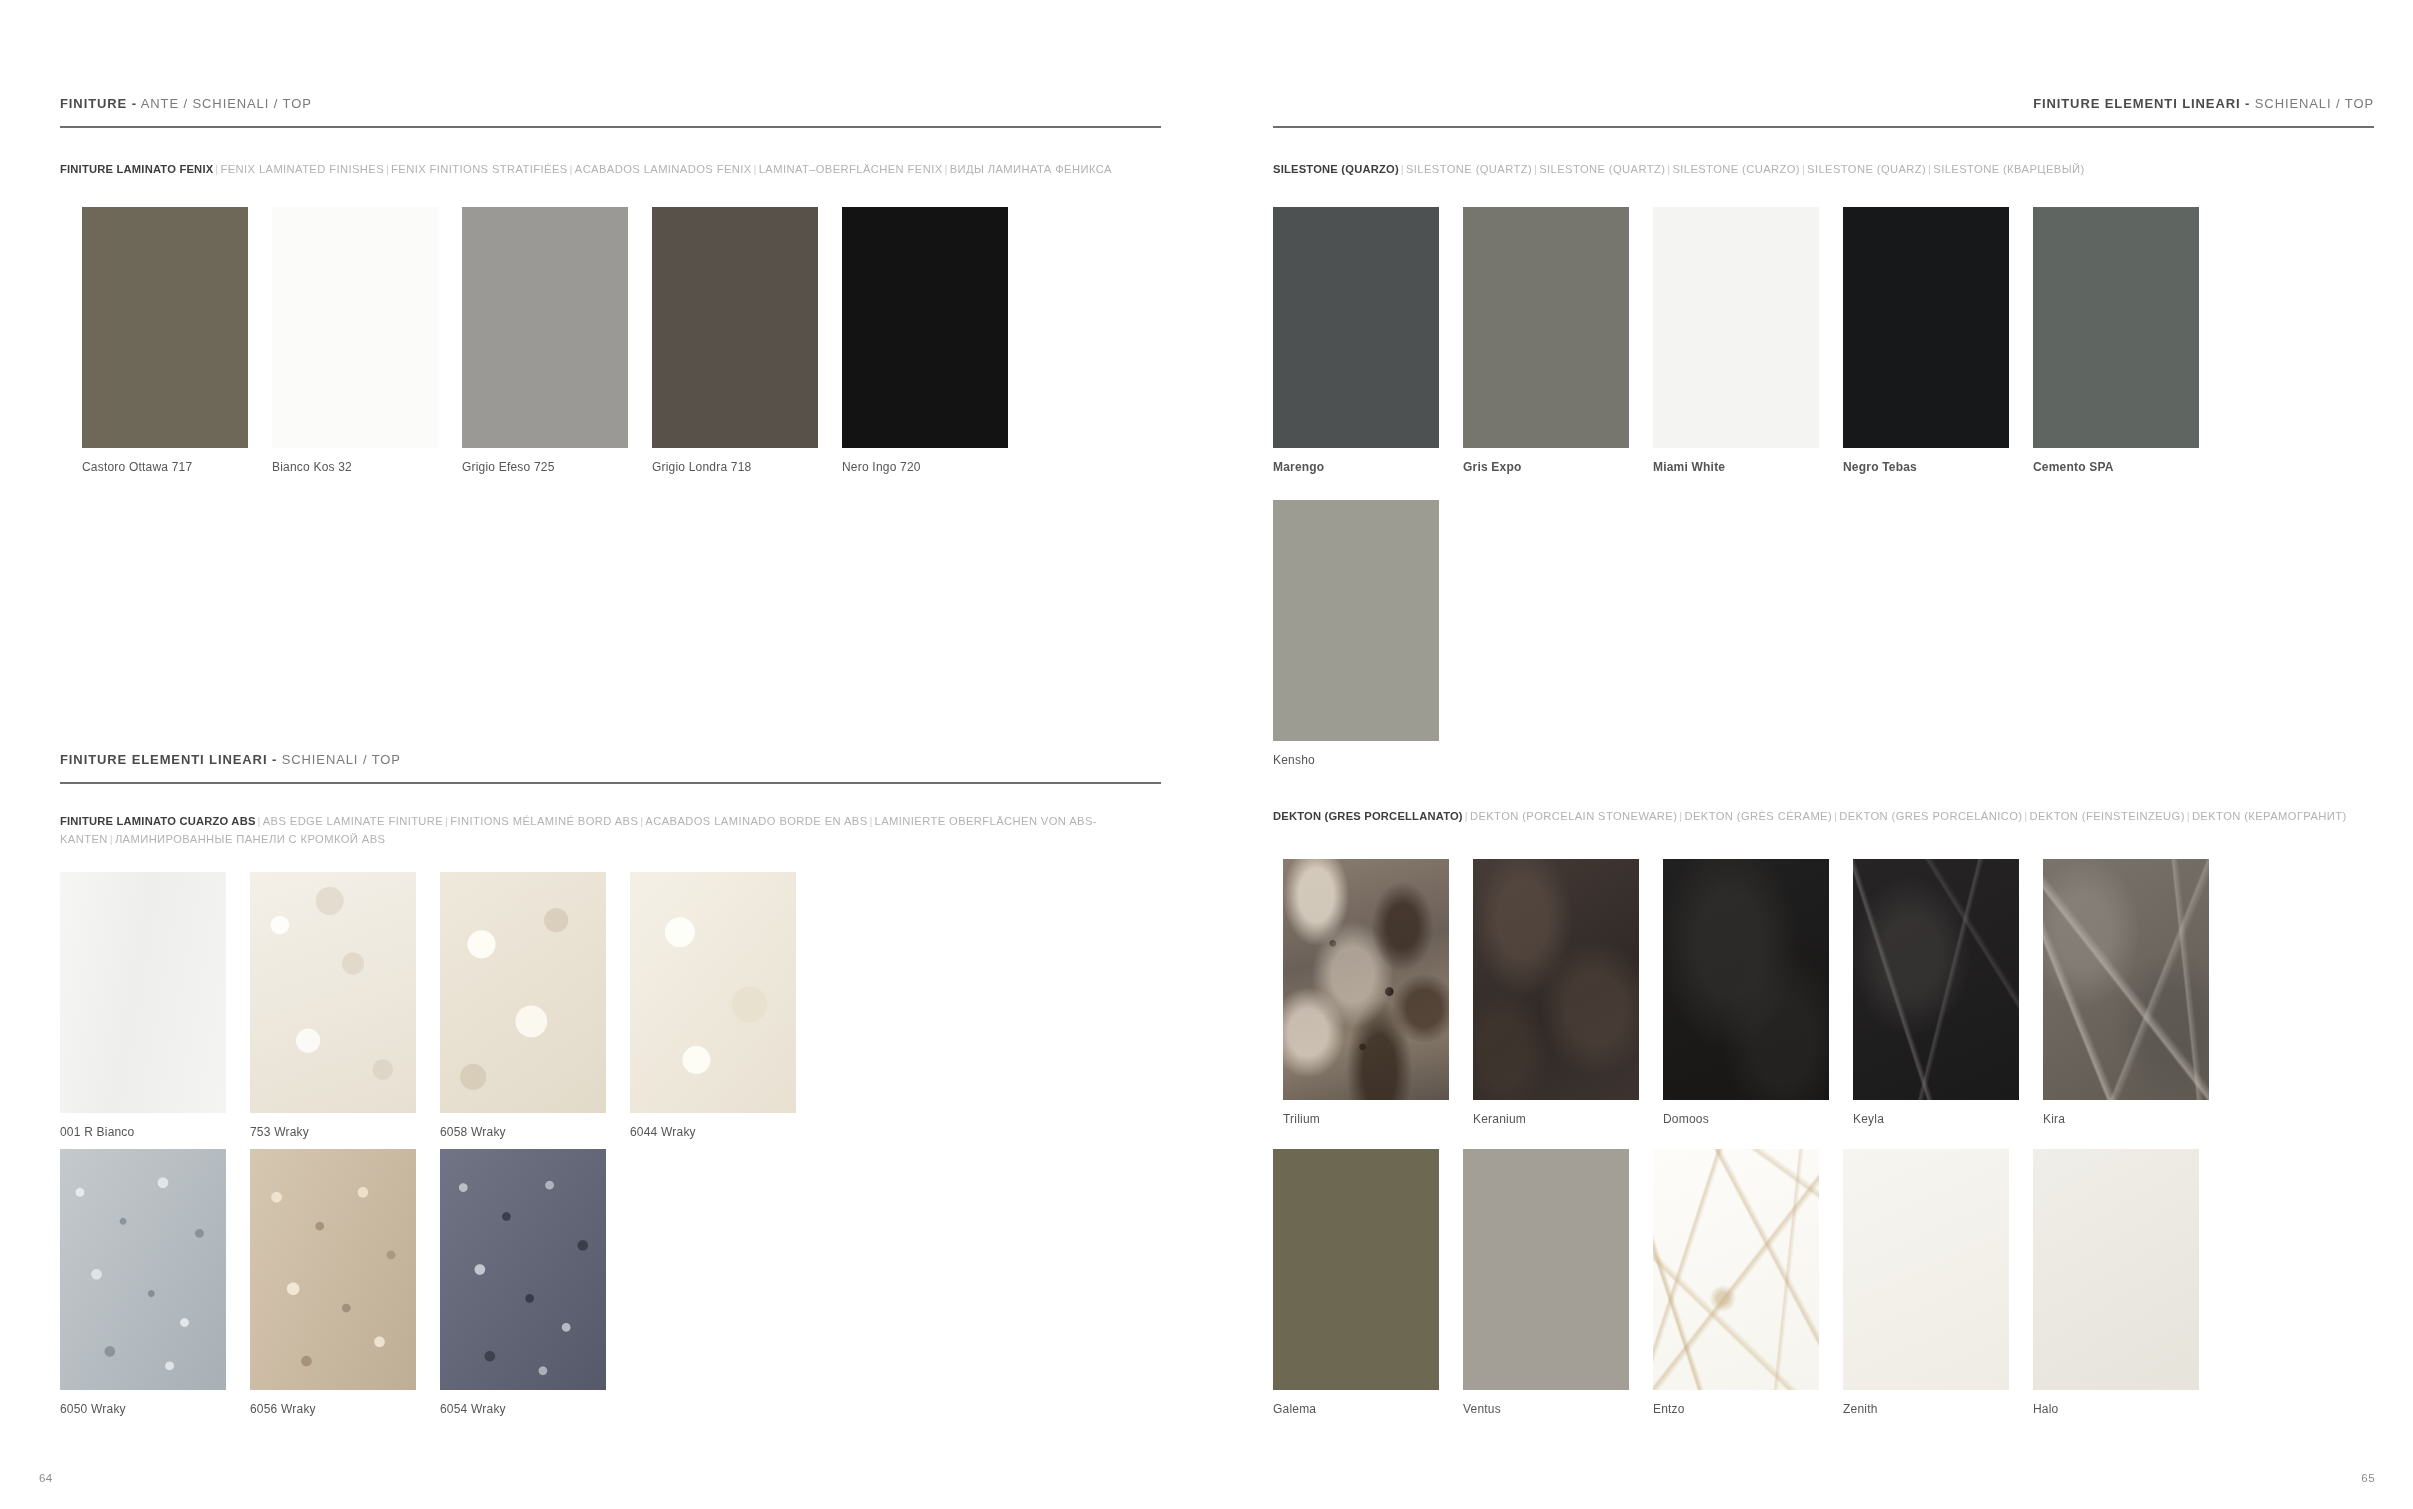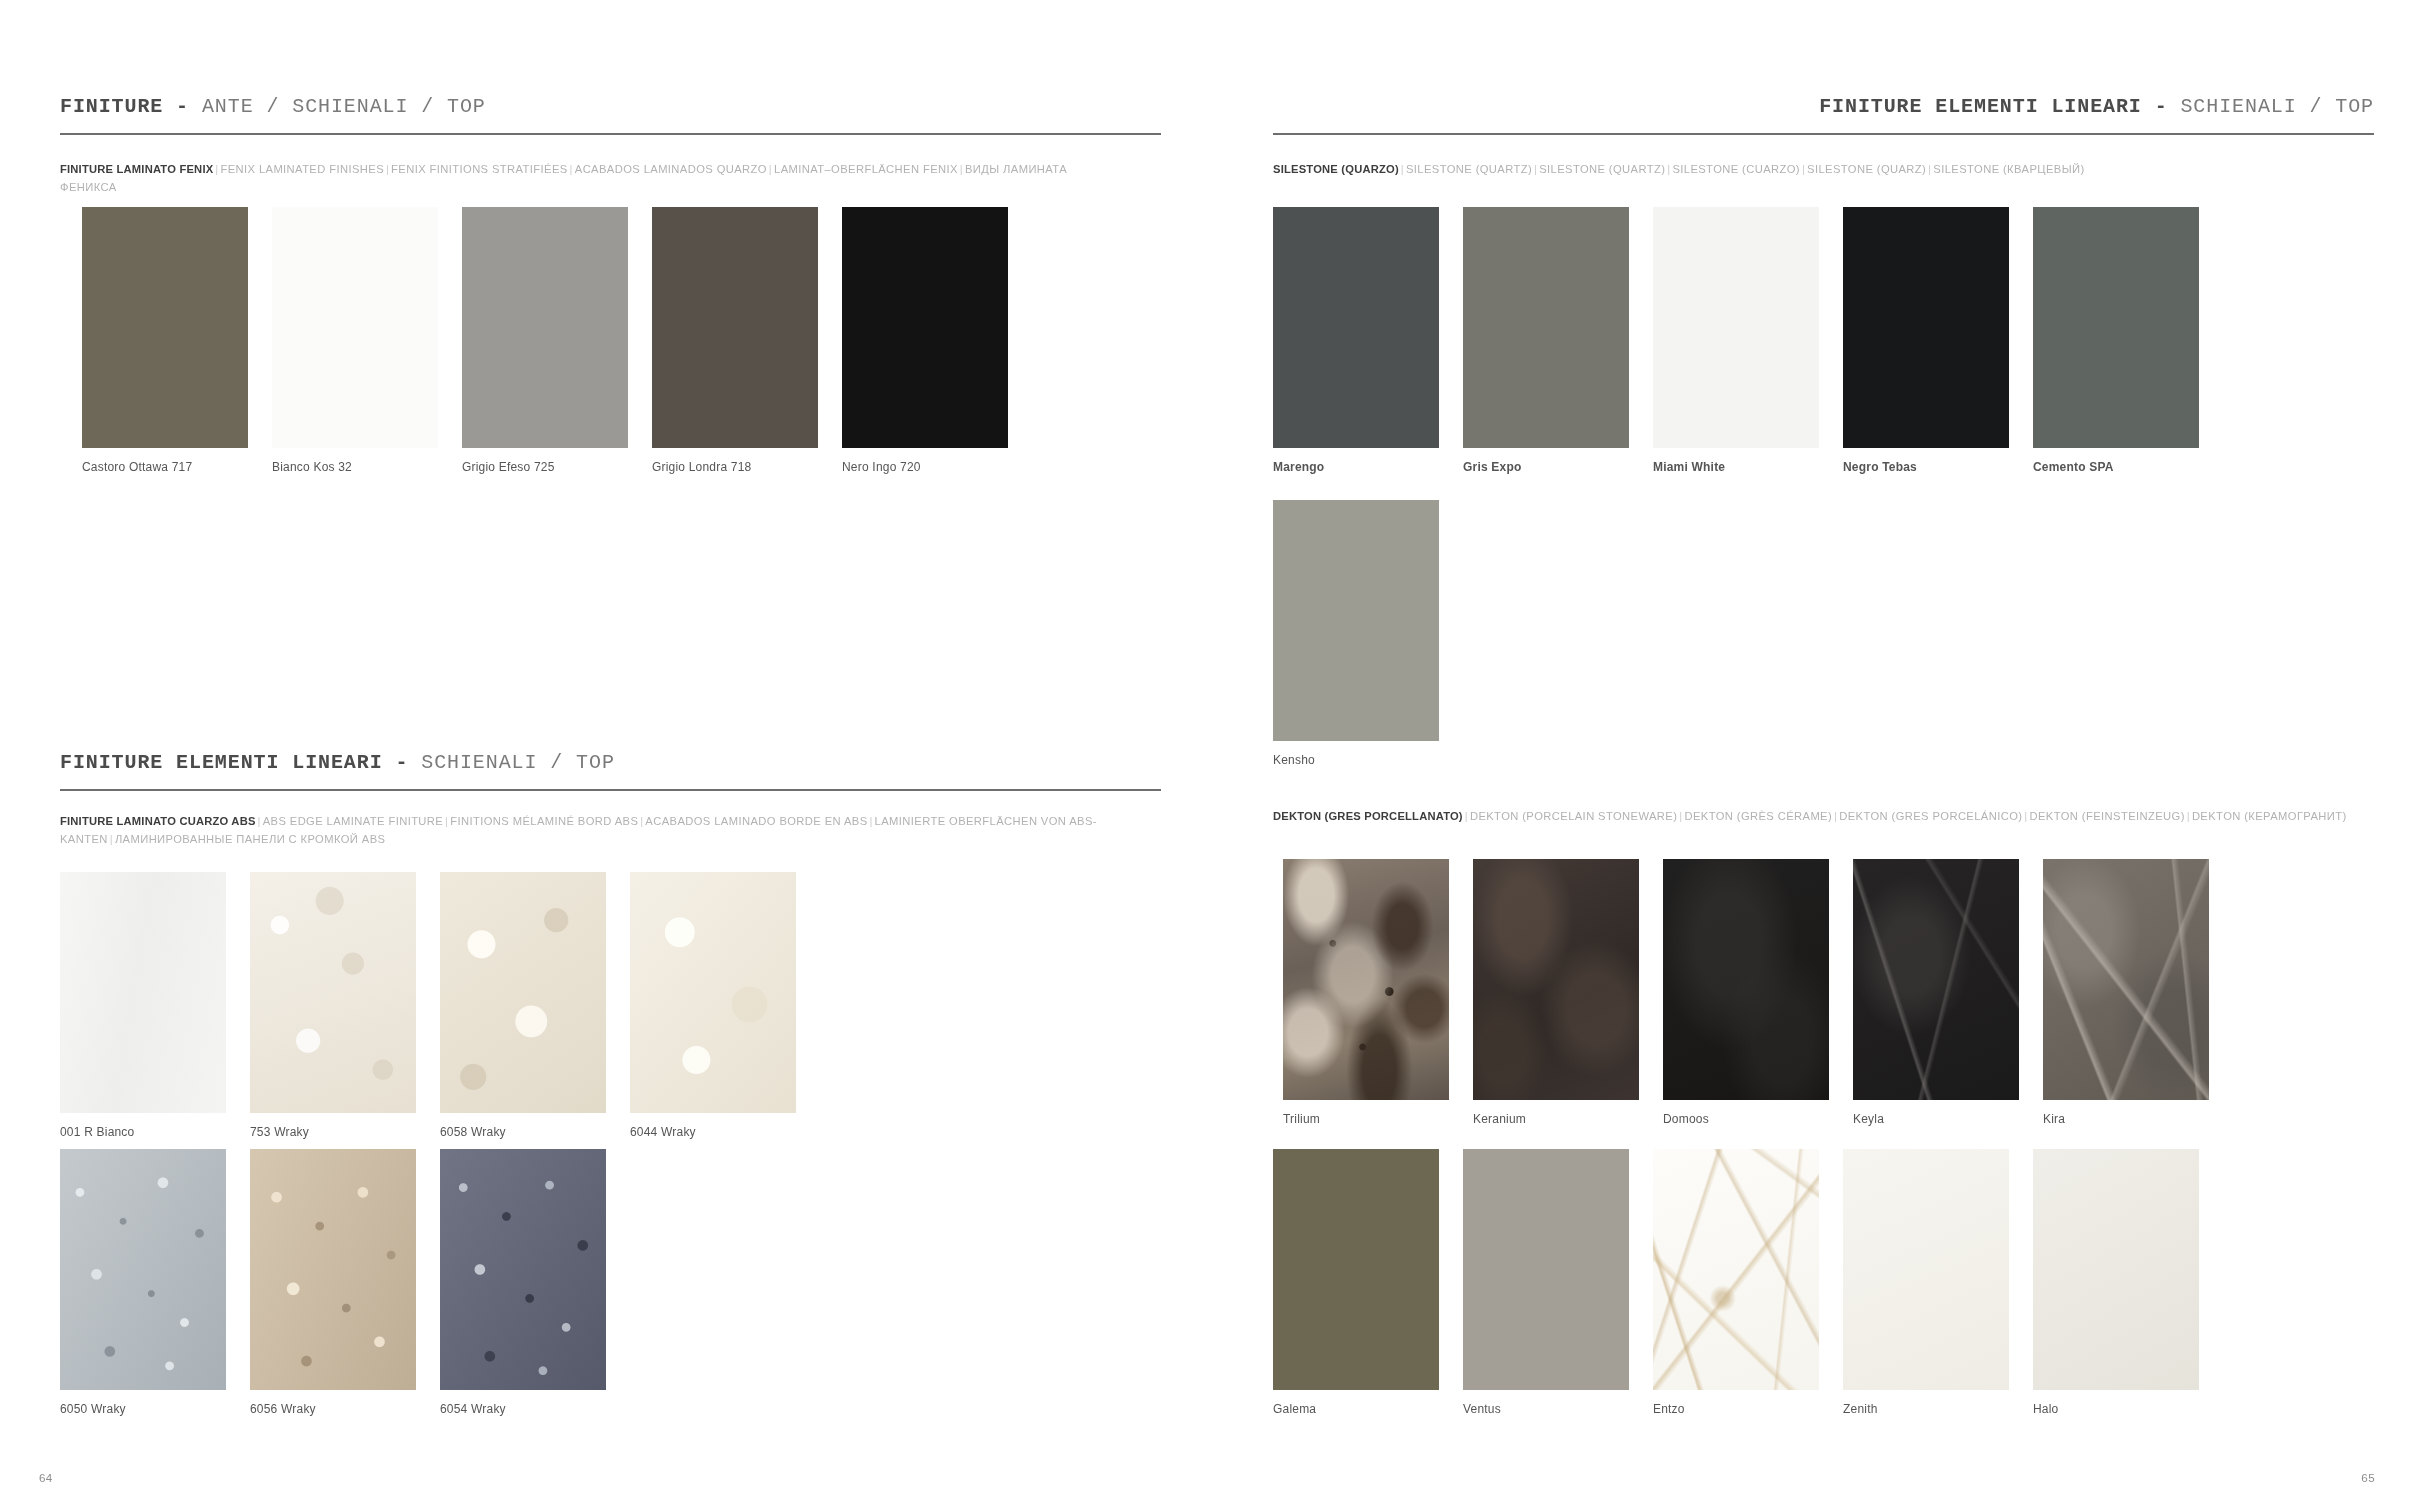--- a/index.html
+++ b/index.html
@@ -10,22 +10,22 @@
     overflow: hidden;
   }
   .page { position: relative; width: 2414px; height: 1509px; display: flex; }
   .sheet { position: relative; width: 1207px; height: 1509px; }
   .sheet.left  { padding: 0 0 0 0; }
   .sheet.right { padding: 0 0 0 0; }
 
   
   .sec-head { position: absolute; }
   .sec-title {
-    font-size: 20px; letter-spacing: 0.9px; color: #7a7a7a;
-    white-space: nowrap; line-height: 1; font-family: Liberation Mono, monospace;
+    font-size: 13px; letter-spacing: 0.9px; color: #7a7a7a;
+    white-space: nowrap; line-height: 1;
   }
   .sec-title b { color: #4b4b4b; font-weight: 700; }
   .rule { height: 1.9px; background: #6e6e6e; margin-top: 16.4px; }
   .sec-head.alignright .sec-title { text-align: right; }
 
   .sub {
     position: absolute;
     font-size: 11.2px; letter-spacing: 0.4px; line-height: 1.62;
     color: #b2b2b2; font-weight: 400;
   }
@@ -63,21 +63,21 @@
   <div class="sheet left">
 
     <div class="sec-head" style="left:60px; top:97px; width:1101px;">
       <div class="sec-title">
         <b>FINITURE -</b><span> ANTE / SCHIENALI / TOP</span>
       </div>
       <div class="rule"></div>
     </div>
 
     <div class="sub" style="left:60px; top:160px; width:1067px;">
-      <b>FINITURE LAMINATO FENIX</b><span class="sep">|</span><span>FENIX LAMINATED FINISHES</span><span class="sep">|</span><span>FENIX FINITIONS STRATIFIÉES</span><span class="sep">|</span><span>ACABADOS LAMINADOS QUARZO</span><span class="sep">|</span><span>LAMINAT–OBERFLÄCHEN FENIX</span><span class="sep">|</span><span>ВИДЫ ЛАМИНАТА ФЕНИКСА</span>
+      <b>FINITURE LAMINATO FENIX</b><span class="sep">|</span><span>FENIX LAMINATED FINISHES</span><span class="sep">|</span><span>FENIX FINITIONS STRATIFIÉES</span><span class="sep">|</span><span>ACABADOS LAMINADOS FENIX</span><span class="sep">|</span><span>LAMINAT–OBERFLÄCHEN FENIX</span><span class="sep">|</span><span>ВИДЫ ЛАМИНАТА ФЕНИКСА</span>
     </div>
 
     <div class="grid" style="left:60px; top:207px; gap:24px;padding-left:22px;">
       <div class="cell">
         <div class="chip" style="background:#6e6858"></div>
         <div class="cap">Castoro Ottawa 717</div>
       </div>
       <div class="cell">
         <div class="chip" style="background:#fbfbf9"></div>
         <div class="cap">Bianco Kos 32</div>

